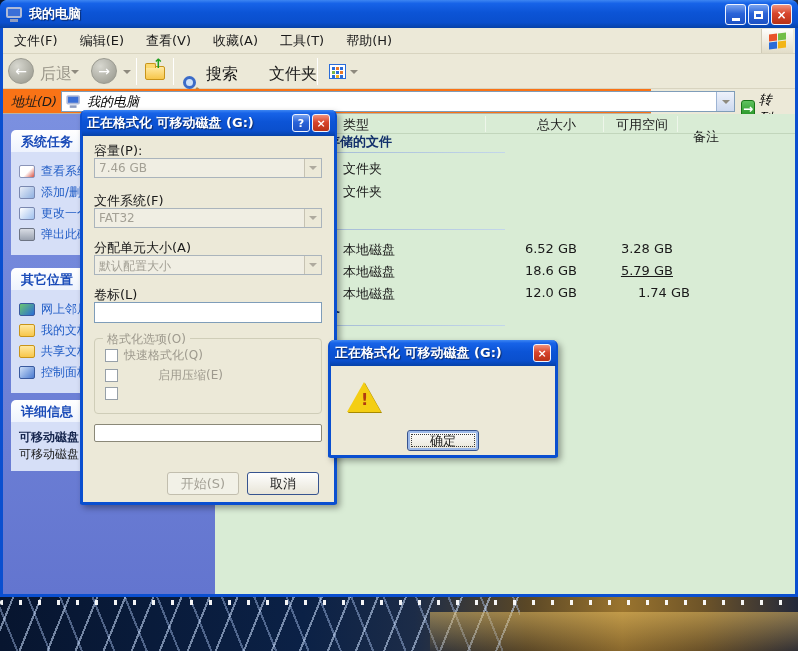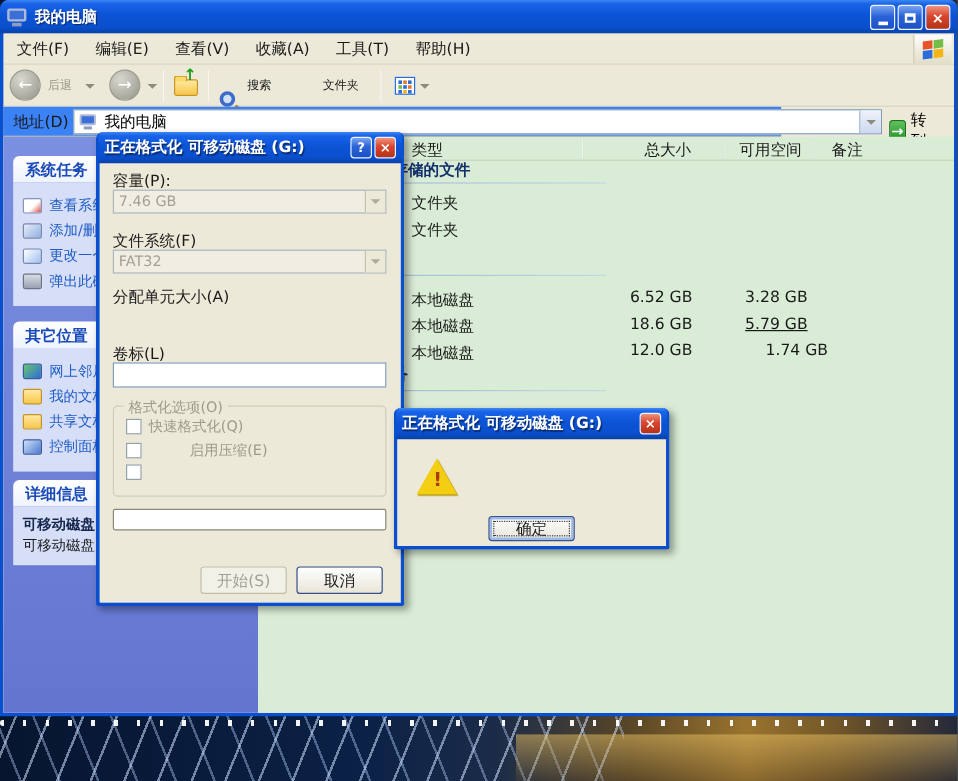--- a/index.html
+++ b/index.html
@@ -44,36 +44,36 @@
   .flag { position:relative; width:18px; height:16px; }
   .flag i { position:absolute; width:8px; height:7px; transform:skewY(-8deg); }
   .flag .r { left:0; top:1px; background:#e8532a; } .flag .g { left:9px; top:0; background:#72be47; }
   .flag .b { left:0; top:9px; background:#2a6cd8; } .flag .y { left:9px; top:8px; background:#f3b517; }
 
   
   .toolbar { position:absolute; left:0; top:54px; width:792px; height:35px; background:#ece9d8; border-bottom:1px solid #d8d4c0; }
   .nav-circle { position:absolute; width:26px; height:26px; border-radius:50%;
     background:radial-gradient(circle at 35% 30%, #d8d8d0, #a8a89e 70%, #8e8e84); border:1px solid #9a9a90;
     color:#fff; display:flex; align-items:center; justify-content:center; font-size:14px; }
-  .tool-label { position:absolute; top:10px; font-size:10px; color:#1a1a1a; }
+  .tool-label { position:absolute; top:10px; font-size:16px; color:#1a1a1a; }
   .tool-label.dis { color:#9a968a; }
   .caret-down { width:0; height:0; border-left:4px solid transparent; border-right:4px solid transparent; border-top:4px solid #8e8a7e; }
   .tsep { position:absolute; top:4px; width:1px; height:27px; background:#cfcab6; border-right:1px solid #fff; }
   .folder-ico { position:relative; width:20px; height:14px; background:linear-gradient(180deg,#ffe9a2,#f7c64a); border:1px solid #c8941a; border-radius:2px; }
   .folder-ico::before { content:""; position:absolute; left:-1px; top:-4px; width:9px; height:4px; background:#fbd96e; border:1px solid #c8941a; border-bottom:none; border-radius:2px 2px 0 0; }
   .up-arrow { position:absolute; color:#1f9e1f; font-weight:bold; font-size:13px; }
   .mag { position:relative; width:13px; height:13px; border:3px solid #3c6cc8; border-radius:50%; background:#cfe2f8; }
   .mag::after { content:""; position:absolute; left:9px; top:10px; width:8px; height:3px; background:#b88a4a; transform:rotate(40deg); border-radius:2px; }
   .views-btn { position:absolute; left:322px; top:4px; width:40px; height:27px; display:flex; align-items:center; gap:4px; padding:0 4px; }
   .views-grid { width:17px; height:15px; background:#fff; border:1px solid #2a6cd8; position:relative; }
   .views-grid i { position:absolute; left:2px; top:2px; width:3px; height:3px; background:#2a6cd8;
     box-shadow:4px 0 0 #e8782a, 8px 0 0 #2a6cd8, 0 4px 0 #7ab84a, 4px 4px 0 #2a6cd8, 8px 4px 0 #e8782a, 0 8px 0 #2a6cd8, 4px 8px 0 #f0b020, 8px 8px 0 #2a6cd8; }
 
   
-  .addressbar { position:absolute; left:0; top:89px; width:648px; height:25px; background:#3b82f6; border-bottom:1px solid #b8b4a4; }
+  .addressbar { position:absolute; left:0; top:89px; width:648px; height:25px; background:#f97316; border-bottom:1px solid #b8b4a4;font-style:italic; }
   .addr-label { position:absolute; left:8px; top:4px; color:#1a1a1a; }
   .addr-combo { position:absolute; left:58px; top:2px; width:674px; height:21px; background:#fff; border:1px solid #7f9db9; display:flex; align-items:center; padding-left:3px; }
   .addr-combo .txt { margin-left:4px; }
   .addr-caret { position:absolute; right:0; top:0; width:18px; height:19px; background:linear-gradient(180deg,#eef2fb,#cdd9ef); border-left:1px solid #9db4d4; display:flex; align-items:center; justify-content:center; }
   .go-btn { position:absolute; left:738px; top:2px; display:flex; align-items:center; gap:4px; }
   .go-ico { width:19px; height:19px; border-radius:3px; background:linear-gradient(180deg,#5fc25f,#1e8e1e); border:1px solid #187418; color:#fff; font-weight:bold; display:flex; align-items:center; justify-content:center; font-size:12px; }
 
   
   .content { position:absolute; left:0; top:114px; width:792px; height:480px; background:#d9ecd5; }
   .sidebar { position:absolute; left:0; top:0; width:212px; height:480px; background:linear-gradient(180deg,#7b90e0,#6375cf); }
@@ -280,21 +280,21 @@
           <div class="detail-line1">可移动磁盘 (G:)</div>
           <div class="detail-line2">可移动磁盘</div>
         </div>
       </div>
     </div>
 
     <div class="filelist">
       <span class="col-hd" style="left:128px;">类型</span>
       <span class="col-hd num" style="left:271px; width:90px;">总大小</span>
       <span class="col-hd num" style="left:363px; width:90px;">可用空间</span>
-      <span class="col-hd" style="left:478px;">备注</span>
+      <span class="col-hd" style="left:478px;margin-top:12px;">备注</span>
       <div class="col-sep" style="left:270px;"></div>
       <div class="col-sep" style="left:388px;"></div>
       <div class="col-sep" style="left:462px;"></div>
       <div class="hd-line"></div>
 
       <div class="group-title" style="left:21px; top:19px;">在这台计算机上存储的文件</div>
       <div class="group-line" style="left:6px; top:38px; width:284px;"></div>
       <span class="cell" style="left:128px; top:46px;">文件夹</span>
       <span class="cell" style="left:128px; top:69px;">文件夹</span>
 
@@ -333,20 +333,26 @@
         </div>
     </div>
     <span class="f-label" style="top:56px;">文件系统(F)</span>
     <div class="combo" style="top:72px;">
       <span>FAT32</span>
       <div class="cbtn">
           <span class="caret-down"></span>
         </div>
     </div>
     <span class="f-label" style="top:103px;">分配单元大小(A)</span>
+    <div class="combo" style="top:119px;">
+      <span>默认配置大小</span>
+      <div class="cbtn">
+          <span class="caret-down"></span>
+        </div>
+    </div>
     <span class="f-label" style="top:150px;">卷标(L)</span>
     <input class="textbox" style="top: 166px;" value="">
     <div class="groupbox" style="top:202px;">
       <span class="gb-label">格式化选项(O)</span>
       <div class="cb-row" style="top:8px;">
         <span class="cb-box"></span>
         <span class="cb-lbl">快速格式化(Q)</span>
         </div>
       <div class="cb-row" style="top:28px;gap:40px;">
         <span class="cb-box"></span>

